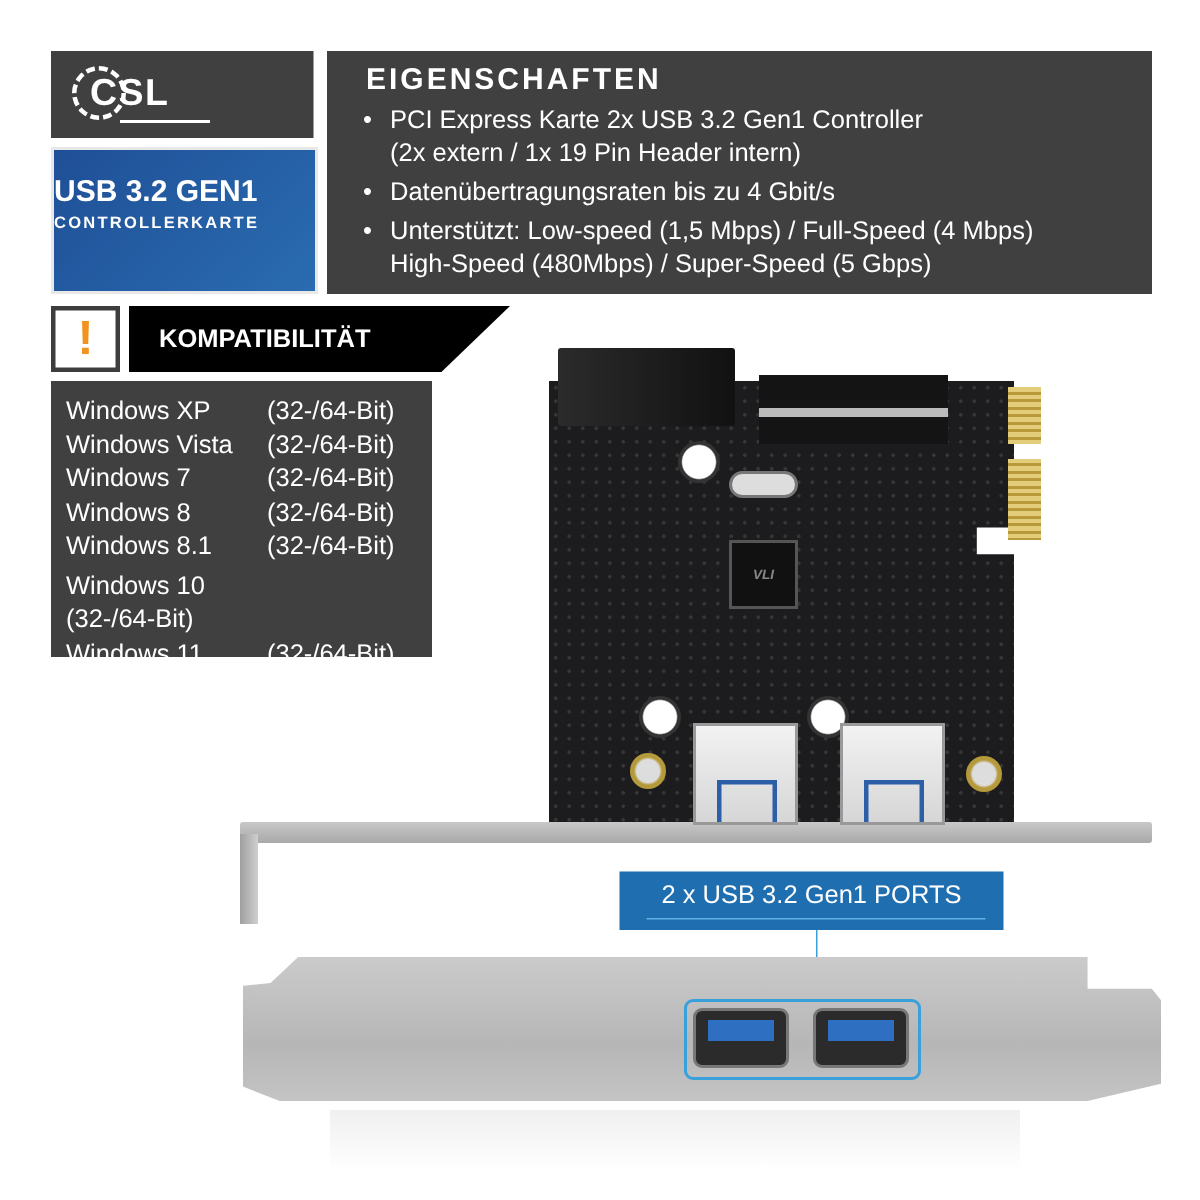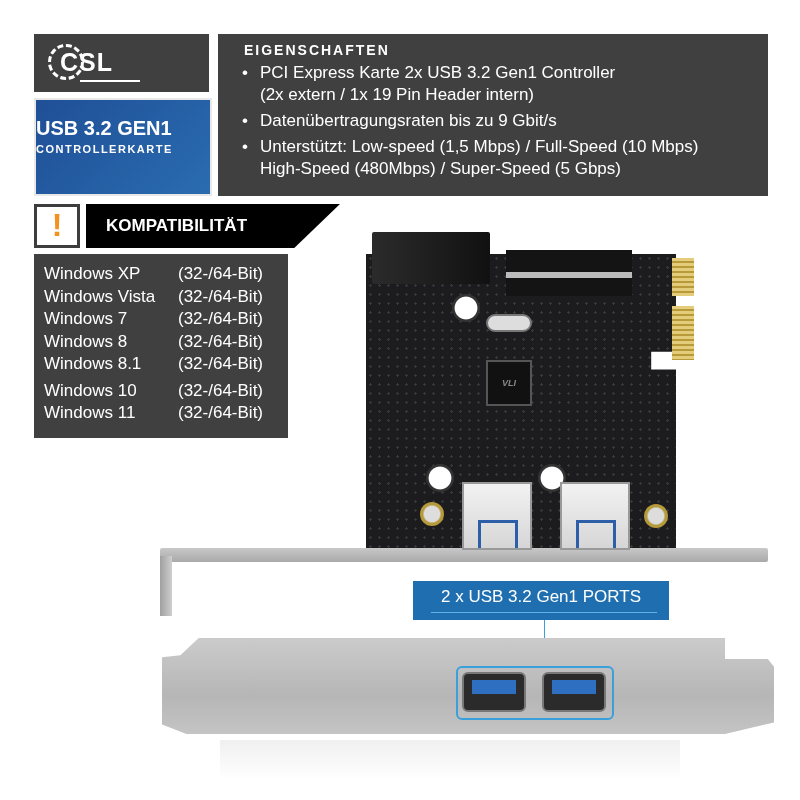--- a/index.html
+++ b/index.html
@@ -19,36 +19,36 @@
   
   #product-title { left: 34px; top: 98px; width: 178px; height: 98px; position: absolute;
     background: linear-gradient(135deg, #1f4f97 0%, #2a6cb0 100%); color: #fff; text-align: left;
     border: 2px solid #e8e8e8; padding-top: 16px; }
   #product-title .l1 { font-weight: bold; font-size: 20px; line-height: 24px; }
   #product-title .l2 { font-weight: bold; font-size: 20px; line-height: 24px; }
   #product-title .l3 { font-weight: bold; font-size: 11px; letter-spacing: 1.5px; line-height: 18px; }
 
   
   #features { left: 218px; top: 34px; width: 550px; height: 162px; color: #fff; padding: 8px 14px; }
-  #features h2 { font-size: 14px; font-weight: bold; letter-spacing: 2px; margin-left: 12px; margin-bottom: 4px; }
+  #features h2 { font-size: 20px; font-weight: bold; letter-spacing: 2px; margin-left: 12px; margin-bottom: 4px; }
   #features ul { list-style: none; }
   #features li { font-size: 17px; line-height: 22px; margin-bottom: 4px; position: relative; padding-left: 28px; }
   #features li .bullet { position: absolute; left: 10px; top: 0; }
   #features li .sub { display: block; }
 
   
   #warn-box { position: absolute; left: 34px; top: 204px; width: 46px; height: 44px; background: #fff;
     border: 3px solid #3d3d3d; color: #f29220; font-weight: bold; font-size: 32px; text-align: center; line-height: 36px; }
   #compat-header { position: absolute; left: 86px; top: 204px; width: 254px; height: 44px; background: #000000;
     clip-path: polygon(0 0, 100% 0, 82% 100%, 0 100%); color: #fff; font-weight: bold; font-size: 17px;
     line-height: 44px; padding-left: 20px; }
   #compat-list { left: 34px; top: 254px; width: 254px; height: 184px; color: #fff; padding: 9px 10px; }
   .os-row { display: flex; font-size: 17px; line-height: 22.5px; }
   .os-row .os { width: 134px; }
-  .os-row.gap { margin-top: 4px; }
+  .os-row.gap { margin-top: 4px; flex-direction: column; }
 
   
   #pcb { position: absolute; left: 366px; top: 232px; width: 305px; height: 318px; }
   #pcb .board { position: absolute; left: 0; top: 22px; width: 310px; height: 296px; background: #1c1c1e;
     clip-path: polygon(0 0, 100% 0, 100% 33%, 92% 33%, 92% 39%, 100% 39%, 100% 100%, 0 100%); }
   #pcb .board::after { content: ""; position: absolute; inset: 0;
     background-image: radial-gradient(#4a4a4a 1px, transparent 1.2px); background-size: 9px 9px; opacity: 0.6; }
   #pcb .header20 { position: absolute; left: 6px; top: 0; width: 118px; height: 52px; background: linear-gradient(90deg, #2b2b2b, #111); border-radius: 2px; z-index: 2; }
   #pcb .header19 { position: absolute; left: 140px; top: 18px; width: 126px; height: 46px; background: #141414; z-index: 2; }
   #pcb .header19 .bar { position: absolute; left: 0; top: 22px; width: 126px; height: 6px; background: #bbb; }
@@ -100,25 +100,25 @@
 <div id="features" class="panel-dark">
   <h2>EIGENSCHAFTEN</h2>
   <ul>
     <li>
       <span class="bullet">•</span>
       <span class="sub">PCI Express Karte 2x USB 3.2 Gen1 Controller</span>
       <span class="sub">(2x extern / 1x 19 Pin Header intern)</span>
     </li>
     <li>
       <span class="bullet">•</span>
-      <span class="sub">Datenübertragungsraten bis zu 9 Gbit/s</span>
+      <span class="sub">Datenübertragungsraten bis zu 4 Gbit/s</span>
     </li>
     <li>
       <span class="bullet">•</span>
-      <span class="sub">Unterstützt: Low-speed (1,5 Mbps) / Full-Speed (10 Mbps)</span>
+      <span class="sub">Unterstützt: Low-speed (1,5 Mbps) / Full-Speed (4 Mbps)</span>
       <span class="sub">High-Speed (480Mbps) / Super-Speed (5 Gbps)</span>
     </li>
   </ul>
 </div>
 
 <div id="warn-box">!</div>
 <div id="compat-header">KOMPATIBILITÄT</div>
 <div id="compat-list" class="panel-dark">
   <div class="os-row">
       <span class="os">Windows XP</span>

